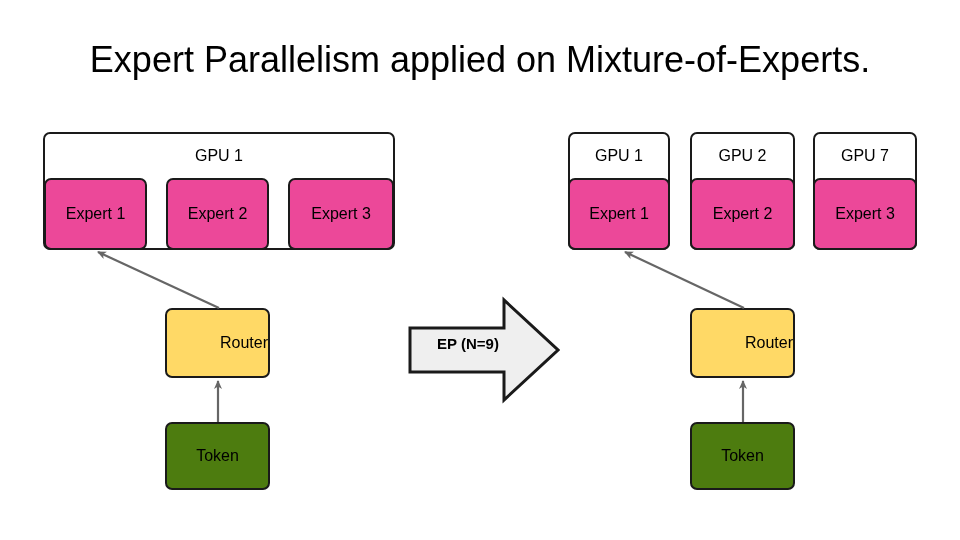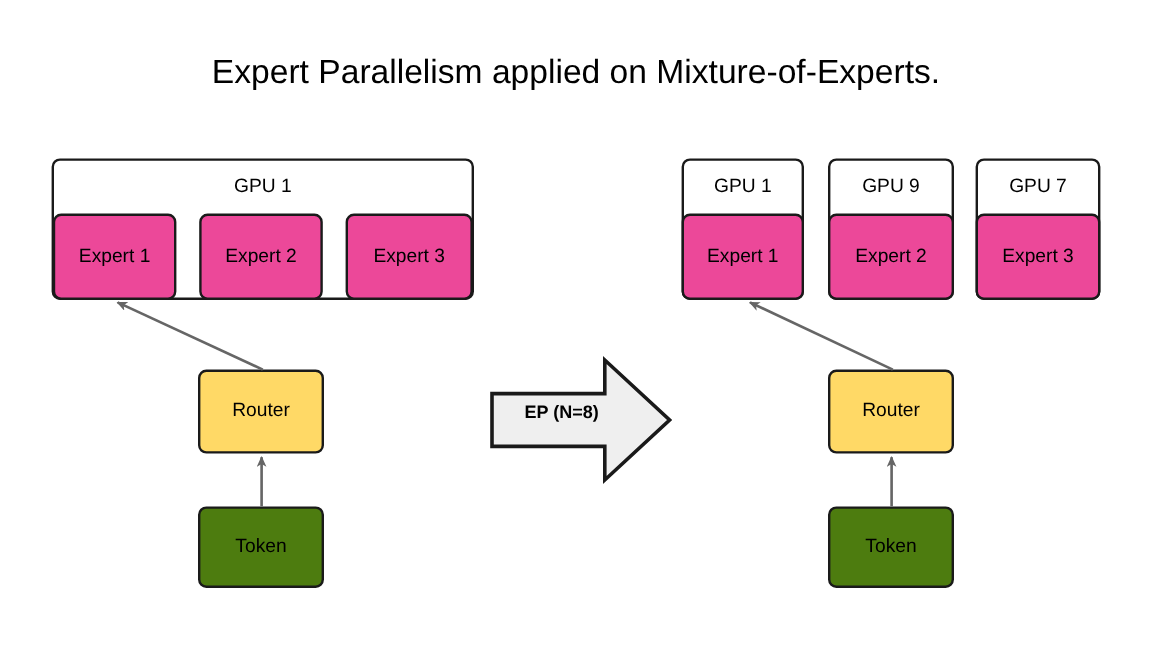--- a/index.html
+++ b/index.html
@@ -23,21 +23,21 @@
     height: 540px;
   }
 
   
   .title {
     position: absolute;
     left: 0;
     top: 42px;
     width: 960px;
     text-align: center;
-    font-size: 28px;
+    font-size: 36px;
     line-height: 36px;
     font-weight: 400;
     color: #000000;
     white-space: nowrap;
   }
 
   
   .node {
     position: absolute;
     box-sizing: border-box;
@@ -61,20 +61,21 @@
   }
 
   .expert-box {
     background: #ec4899;
     z-index: 2;
   }
 
   .router-box {
     background: #ffd966;
     z-index: 2;
+    justify-content: flex-end;
   }
 
   .token-box {
     background: #4d7c0f;
     z-index: 2;
   }
 
   
   #arrows {
     position: absolute;
@@ -137,31 +138,31 @@
 
   <div class="node token-box" style="left:165px; top:422px; width:105px; height:68px;">
     <span>Token</span>
   </div>
 
   <div class="ep-arrow-wrap">
     <svg width="152" height="108" viewBox="0 0 152 108">
       <polygon points="2,32 96,32 96,4 150,54 96,104 96,76 2,76" fill="#efefef" stroke="#1a1a1a" stroke-width="3" stroke-linejoin="miter"></polygon>
     </svg>
   </div>
-  <div class="ep-arrow-label">EP (N=8)</div>
+  <div class="ep-arrow-label">EP (N=9)</div>
 
   <div class="node gpu-box" style="left:568px; top:132px; width:102px; height:118px;">
     <span>GPU 1</span>
   </div>
   <div class="node expert-box" style="left:568px; top:178px; width:102px; height:72px;">
     <span>Expert 1</span>
   </div>
 
   <div class="node gpu-box" style="left:690px; top:132px; width:105px; height:118px;">
-    <span>GPU 9</span>
+    <span>GPU 2</span>
   </div>
   <div class="node expert-box" style="left:690px; top:178px; width:105px; height:72px;">
     <span>Expert 2</span>
   </div>
 
   <div class="node gpu-box" style="left:813px; top:132px; width:104px; height:118px;">
     <span>GPU 7</span>
   </div>
   <div class="node expert-box" style="left:813px; top:178px; width:104px; height:72px;">
     <span>Expert 3</span>

